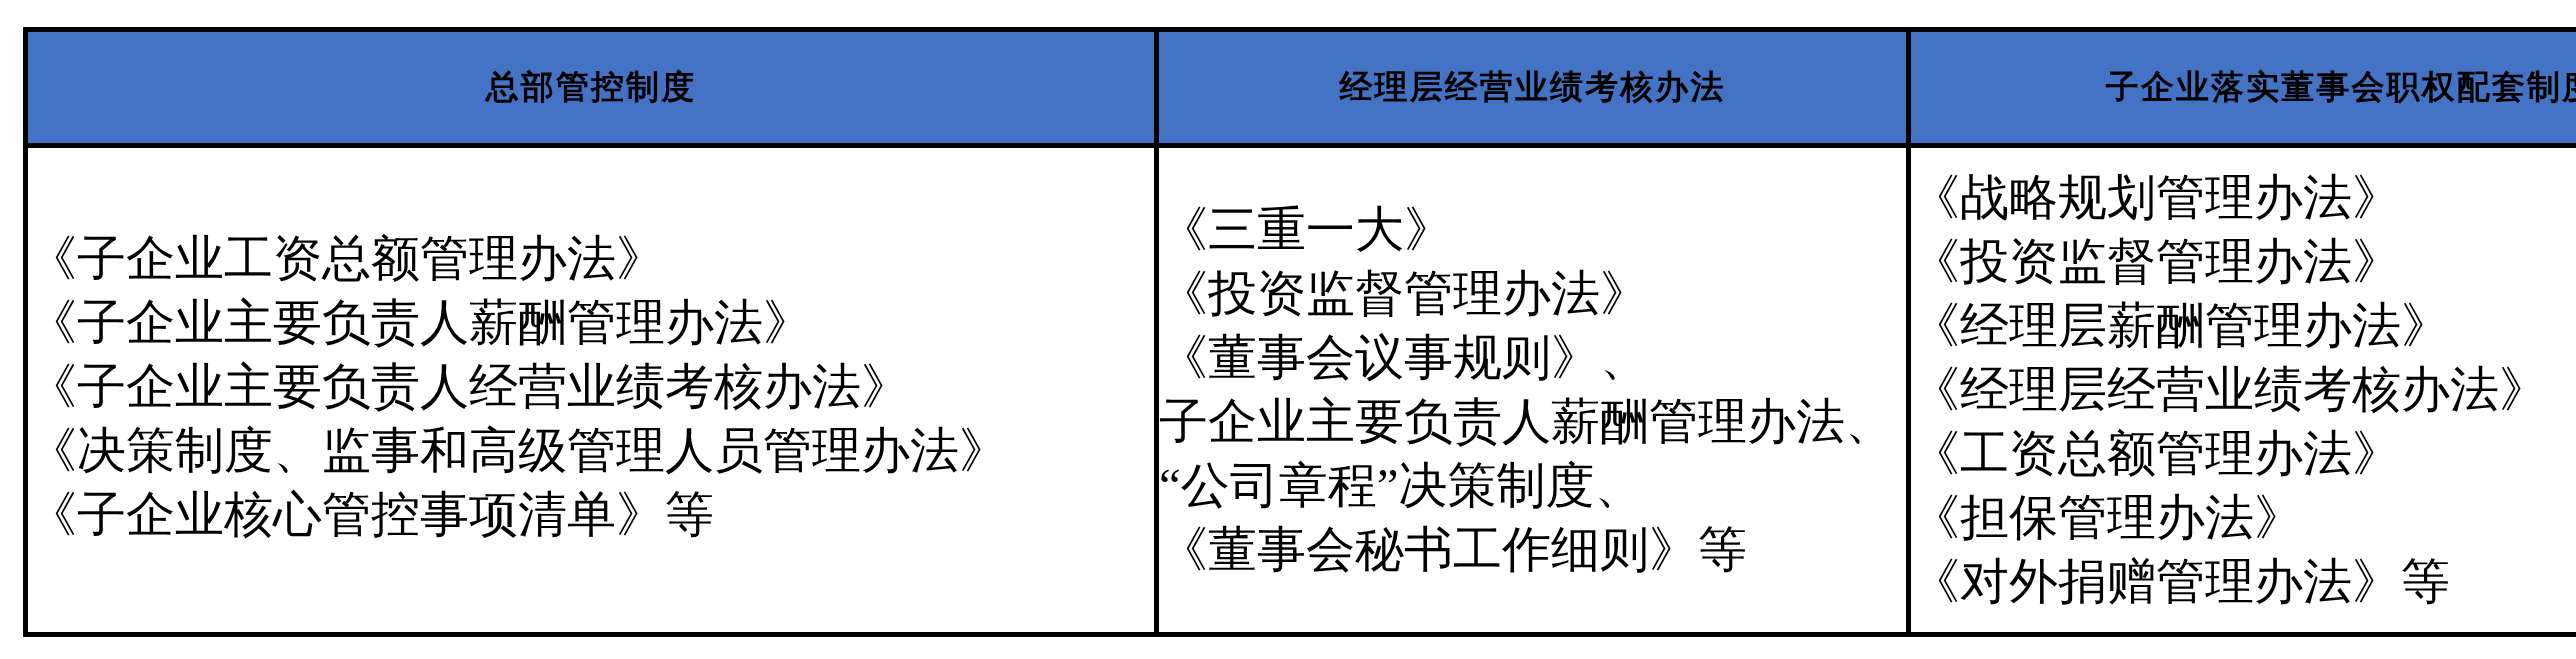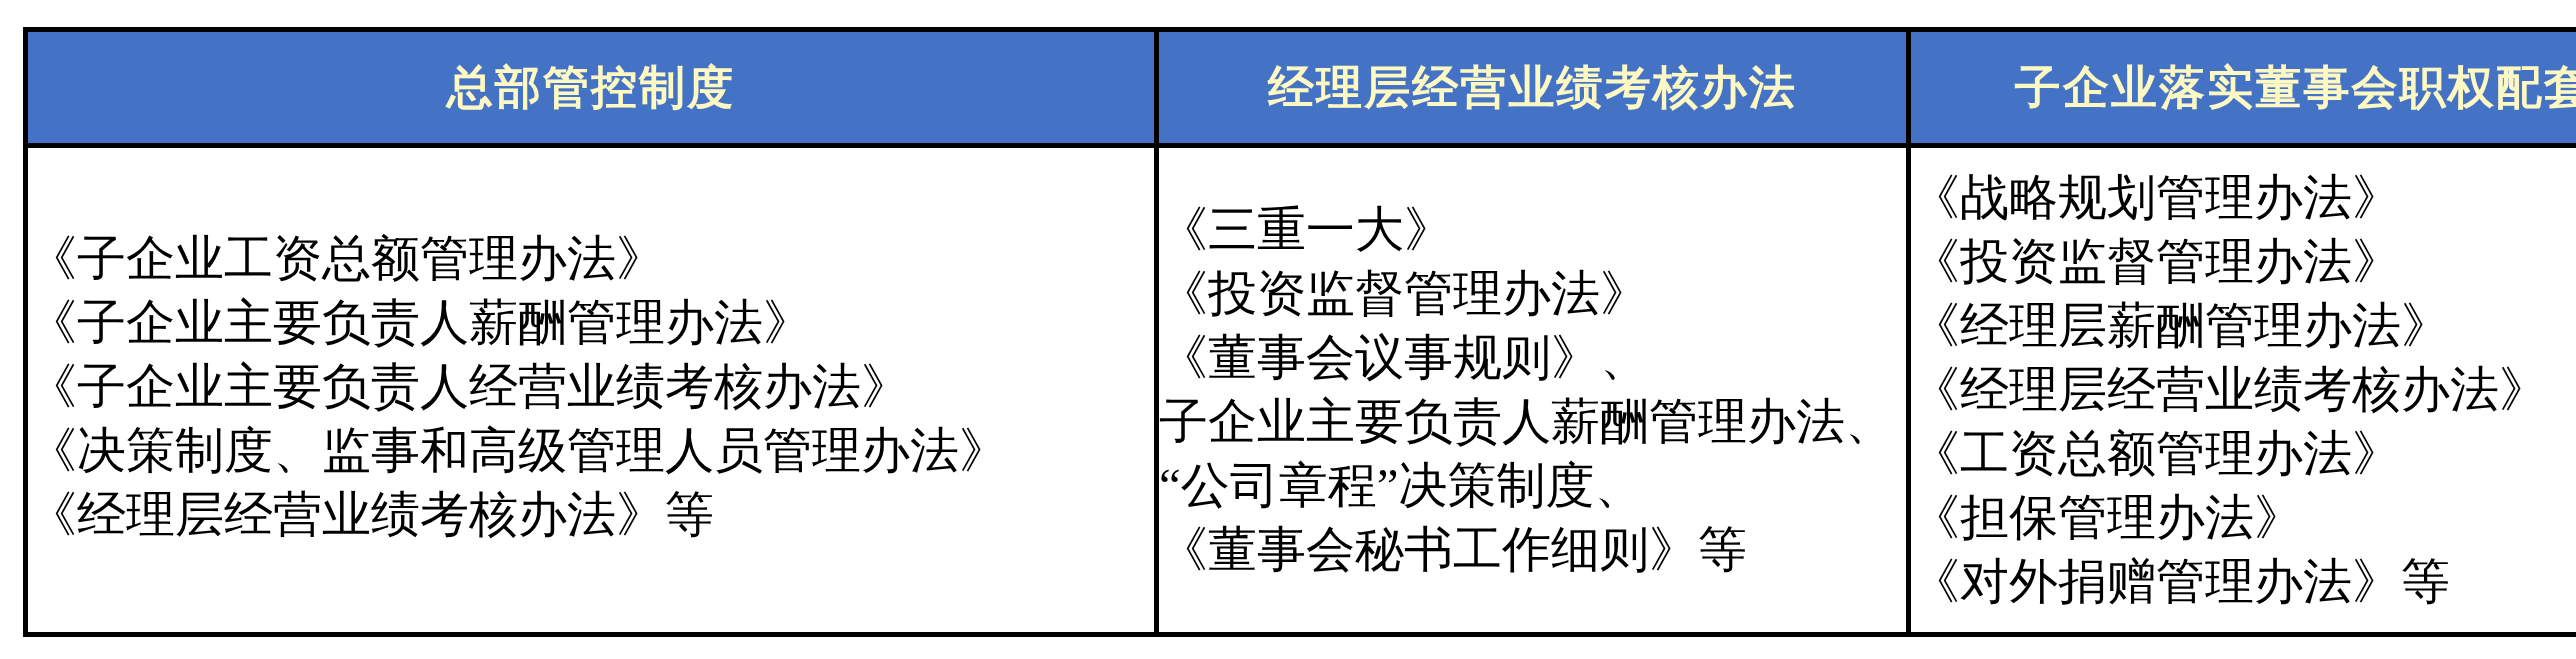--- a/index.html
+++ b/index.html
@@ -33,23 +33,23 @@
 
   table.policy-table th,
   table.policy-table td {
     border: 5.2px solid #000000;
   }
   thead tr { height: 116px; }
   tbody tr { height: 489px; }
 
   table.policy-table th {
     background: #4472C4;
-    color: #fef9c3;
+    color: #000000;
     font-weight: bold;
-    font-size: 46px;
+    font-size: 33px;
     letter-spacing: 2.1px;
     text-align: center;
     vertical-align: middle;
     padding: 0;
   }
   table.policy-table td {
     background: #ffffff;
     color: #000000;
     font-size: 49px;
     line-height: 64px;
@@ -81,21 +81,21 @@
         <th>子企业落实董事会职权配套制度</th>
       </tr>
     </thead>
     <tbody>
       <tr>
         <td class="cell-1">
           <div class="line">《子企业工资总额管理办法》</div>
           <div class="line">《子企业主要负责人薪酬管理办法》</div>
           <div class="line">《子企业主要负责人经营业绩考核办法》</div>
           <div class="line">《决策制度、监事和高级管理人员管理办法》</div>
-          <div class="line">《经理层经营业绩考核办法》等</div>
+          <div class="line">《子企业核心管控事项清单》等</div>
         </td>
         <td class="cell-2">
           <div class="line">《三重一大》</div>
           <div class="line">《投资监督管理办法》</div>
           <div class="line">《董事会议事规则》、</div>
           <div class="line">子企业主要负责人薪酬管理办法、</div>
           <div class="line">“公司章程”决策制度、</div>
           <div class="line">《董事会秘书工作细则》等</div>
         </td>
         <td class="cell-3">

